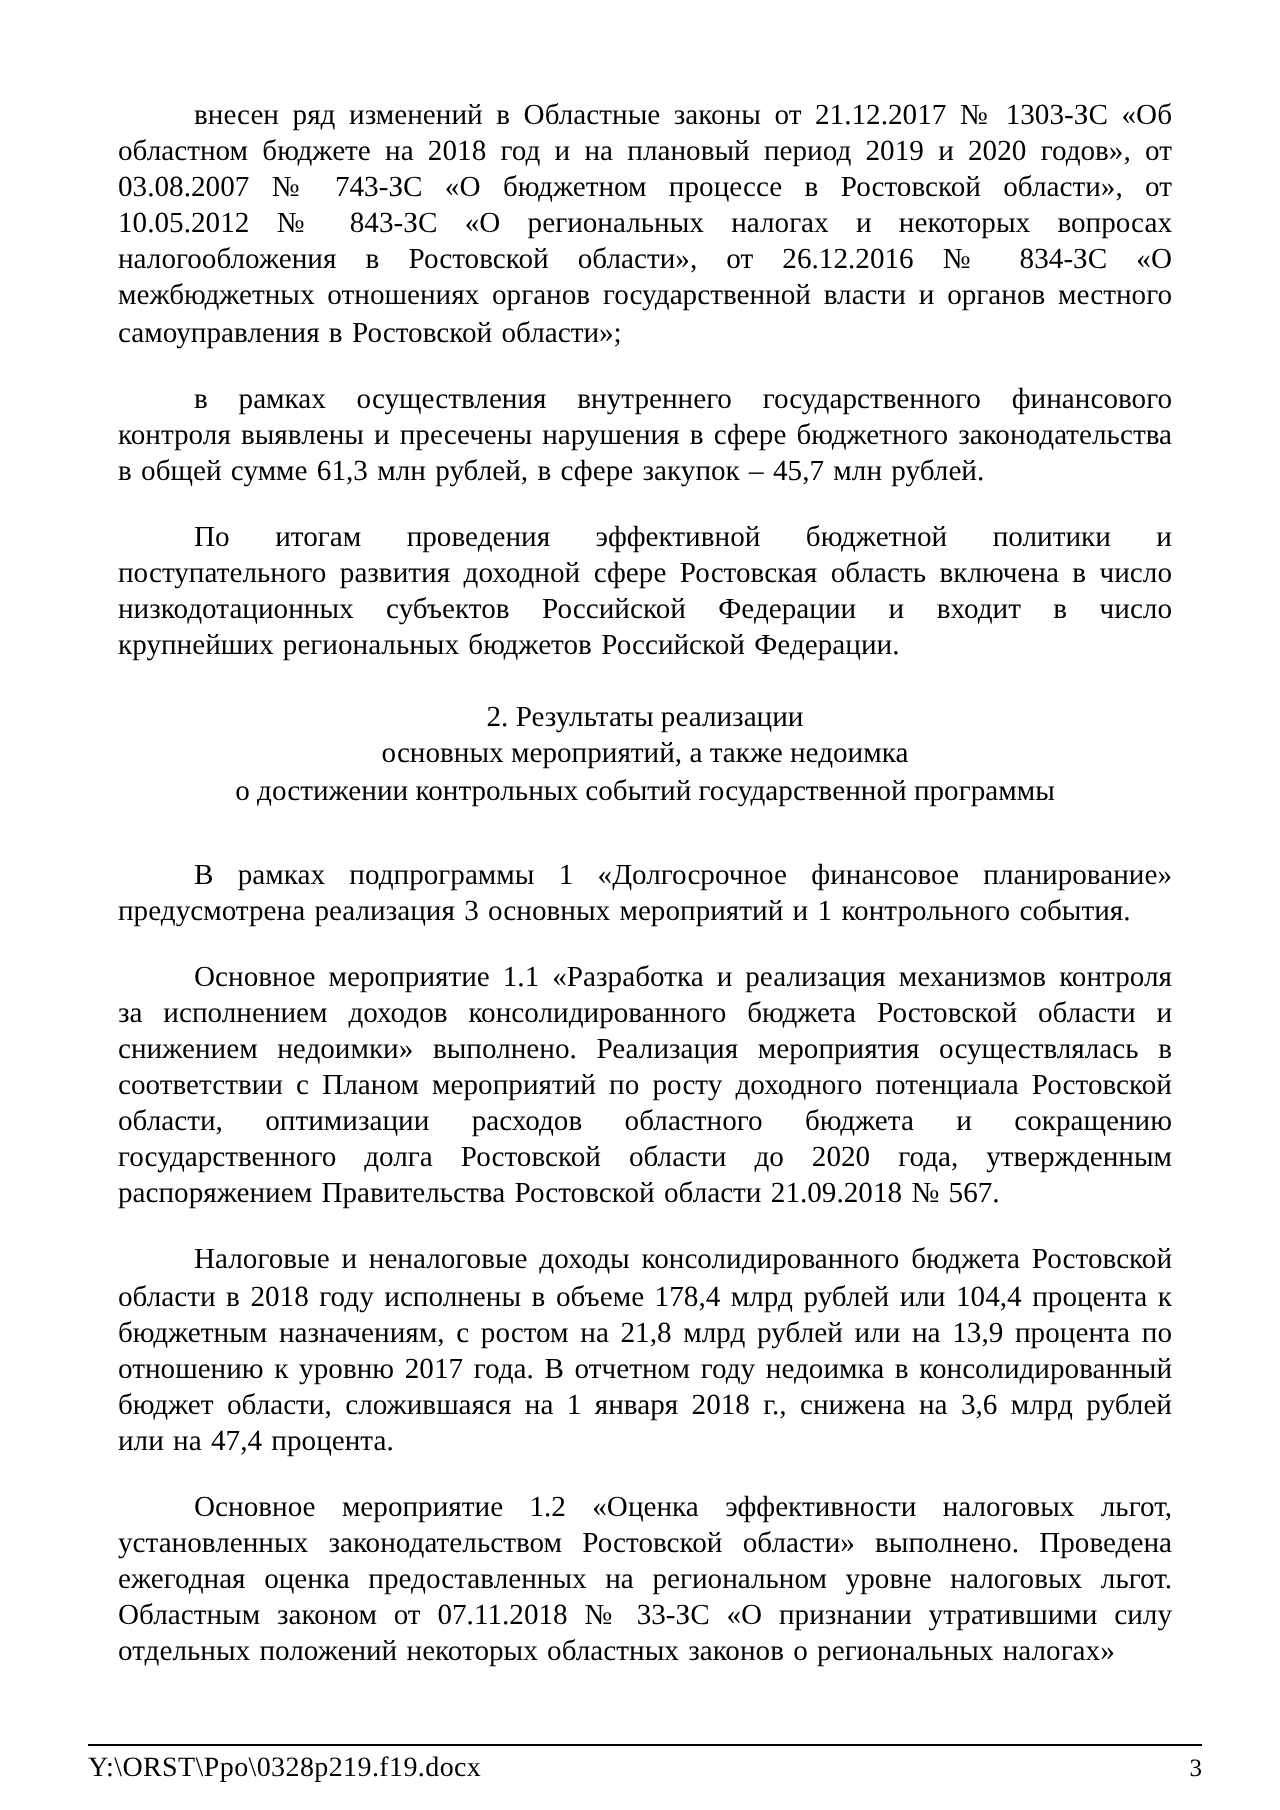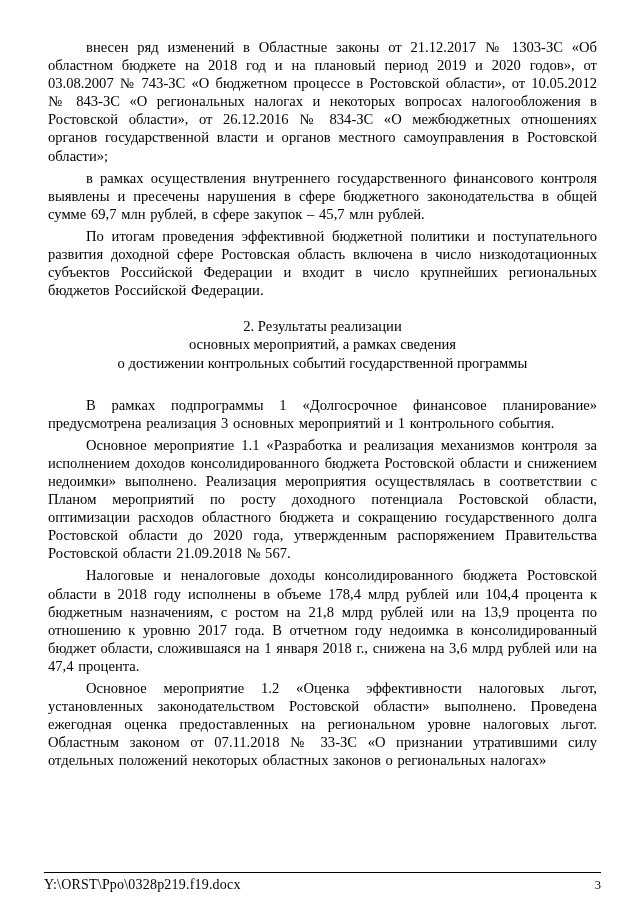--- a/index.html
+++ b/index.html
@@ -12,21 +12,21 @@
     width: 640px;
     height: 905px;
     box-sizing: border-box;
     background: #ffffff;
     color: #000000;
     font-family: "Liberation Serif", serif;
     padding: 34px 39px 0 44px;
     overflow: hidden;
   }
   .page p {
-    margin: 4px;
+    margin: 15px;
     text-indent: 38px;
     text-align: justify;
     font-size: 14.6px;
     line-height: 18.1px;
     word-spacing: 1px;
   }
   .heading {
     margin-top: 18px;
     margin-bottom: 24px;
     text-align: center;
@@ -51,26 +51,26 @@
   .footer .pagenum {
     font-size: 12.5px;
   }
 </style>
 </head>
 <body>
 
 <div class="page">
 
   <p>внесен ряд изменений в Областные законы от 21.12.2017 № 1303-ЗС «Об областном бюджете на 2018 год и на плановый период 2019 и 2020 годов», от 03.08.2007 № 743-ЗС «О бюджетном процессе в Ростовской области», от 10.05.2012 № 843-ЗС «О региональных налогах и некоторых вопросах налогообложения в Ростовской области», от 26.12.2016 № 834-ЗС «О межбюджетных отношениях органов государственной власти и органов местного самоуправления в Ростовской области»;</p>
-  <p>в рамках осуществления внутреннего государственного финансового контроля выявлены и пресечены нарушения в сфере бюджетного законодательства в общей сумме 69,7 млн рублей, в сфере закупок – 45,7 млн рублей.</p>
+  <p>в рамках осуществления внутреннего государственного финансового контроля выявлены и пресечены нарушения в сфере бюджетного законодательства в общей сумме 61,3 млн рублей, в сфере закупок – 45,7 млн рублей.</p>
   <p>По итогам проведения эффективной бюджетной политики и поступательного развития доходной сфере Ростовская область включена в число низкодотационных субъектов Российской Федерации и входит в число крупнейших региональных бюджетов Российской Федерации.</p>
 
   <div class="heading">
     <div>2. Результаты реализации</div>
-    <div>основных мероприятий, а рамках сведения</div>
+    <div>основных мероприятий, а также недоимка</div>
     <div>о достижении контрольных событий государственной программы</div>
   </div>
 
   <p>В рамках подпрограммы 1 «Долгосрочное финансовое планирование» предусмотрена реализация 3 основных мероприятий и 1 контрольного события.</p>
   <p>Основное мероприятие 1.1 «Разработка и реализация механизмов контроля за исполнением доходов консолидированного бюджета Ростовской области и снижением недоимки» выполнено. Реализация мероприятия осуществлялась в соответствии с Планом мероприятий по росту доходного потенциала Ростовской области, оптимизации расходов областного бюджета и сокращению государственного долга Ростовской области до 2020 года, утвержденным распоряжением Правительства Ростовской области 21.09.2018 № 567.</p>
   <p>Налоговые и неналоговые доходы консолидированного бюджета Ростовской области в 2018 году исполнены в объеме 178,4 млрд рублей или 104,4 процента к бюджетным назначениям, с ростом на 21,8 млрд рублей или на 13,9 процента по отношению к уровню 2017 года. В отчетном году недоимка в консолидированный бюджет области, сложившаяся на 1 января 2018 г., снижена на 3,6 млрд рублей или на 47,4 процента.</p>
   <p>Основное мероприятие 1.2 «Оценка эффективности налоговых льгот, установленных законодательством Ростовской области» выполнено. Проведена ежегодная оценка предоставленных на региональном уровне налоговых льгот. Областным законом от 07.11.2018 № 33-ЗС «О признании утратившими силу отдельных положений некоторых областных законов о региональных налогах»</p>
 
   <div class="footer">
     <span class="path">Y:\ORST\Ppo\0328p219.f19.docx</span>

